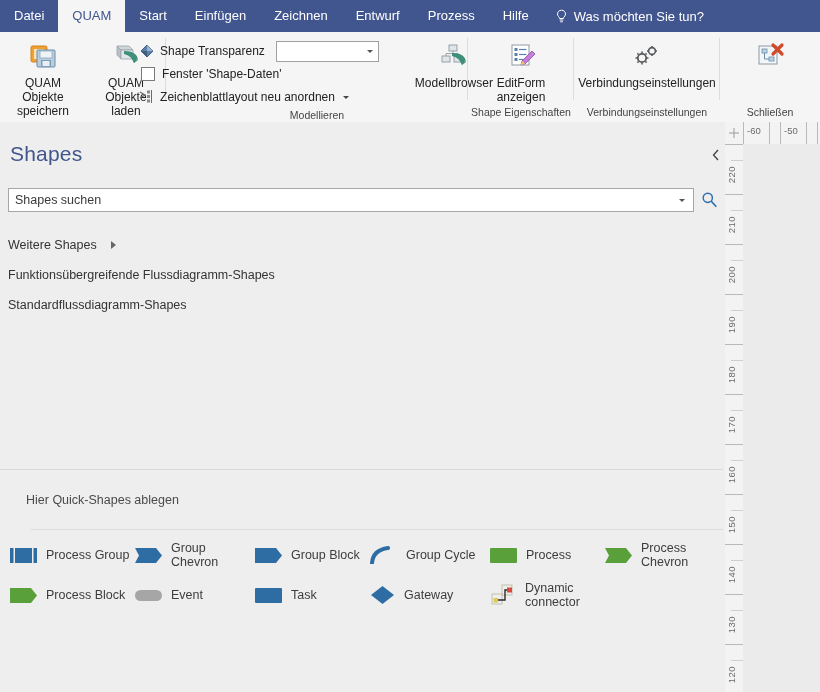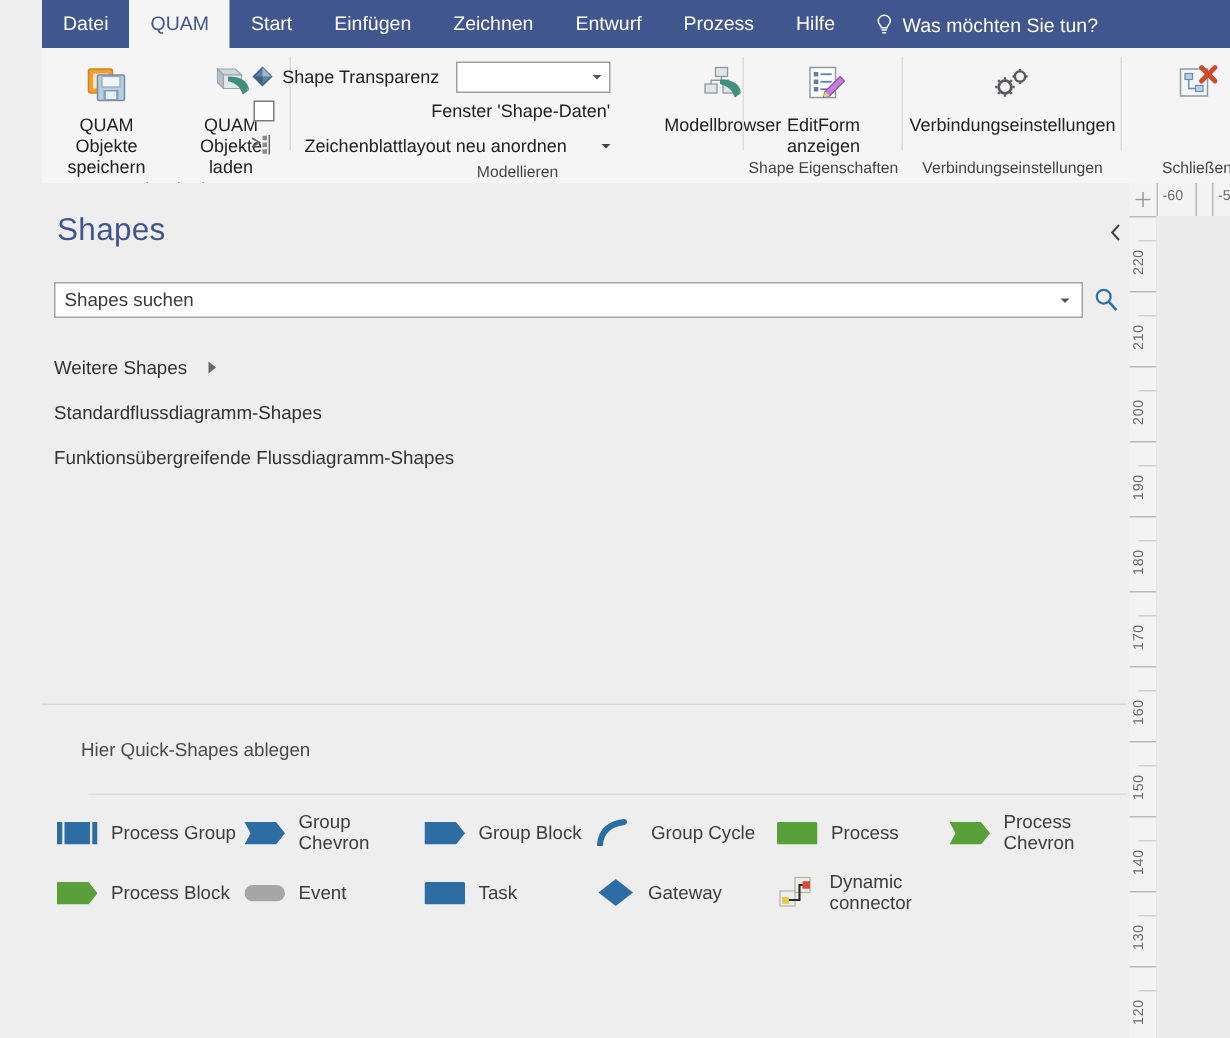--- a/index.html
+++ b/index.html
@@ -2,21 +2,21 @@
 <html><head>
 <meta charset="utf-8">
 <style>
   html,body{margin:0;padding:0;}
   body{
     width:820px;height:692px;overflow:hidden;
     background:#eeeeee;
     font-family:"Liberation Sans", sans-serif;
     -webkit-font-smoothing:antialiased;
   }
-  .app{position:relative;width:648px;height:692px;margin-left:28px;}
+  .app{position:relative;width:648px;height:692px;}
 
   
   .tabbar{
     position:absolute;left:0;top:0;width:820px;height:32px;
     background:#41558e;display:flex;align-items:flex-end;
   }
   .tab{
     height:32px;line-height:32px;padding:0 14px;
     color:#ffffff;font-size:13px;white-space:nowrap;cursor:default;
   }
@@ -44,21 +44,21 @@
   .bigbtn{
     display:flex;flex-direction:column;align-items:center;
     padding:4px 8px 0 8px;cursor:default;
   }
   .bigbtn .bicon{height:34px;display:flex;align-items:center;justify-content:center;}
   .bigbtn .blabel{
     font-size:12px;color:#222;text-align:center;line-height:14px;
     margin-top:2px;white-space:pre-line;
   }
   .ctrlcol{display:flex;flex-direction:column;padding:5px 6px 0 6px;gap:3px;}
-  .ctrlrow{display:flex;align-items:center;gap:5px;height:20px;font-size:12px;color:#222;justify-content:space-between;}
+  .ctrlrow{display:flex;align-items:center;gap:5px;height:20px;font-size:12px;color:#222;}
   .ctrlrow .ilabel{white-space:nowrap;}
   .mini{width:16px;height:16px;display:inline-block;flex:none;}
   .chkbox{
     width:12px;height:12px;border:1px solid #7a7a7a;background:#fff;
     display:inline-block;flex:none;margin:0 2px;
   }
   .combo{
     width:96px;height:19px;border:1px solid #a0a0a0;background:#fff;
     display:flex;align-items:center;justify-content:flex-end;
     padding-right:5px;margin-left:6px;
@@ -378,24 +378,24 @@
           <line x1="10.3" y1="10.3" x2="15.3" y2="15.8" stroke="#2f6fb0" stroke-width="1.7"></line>
         </svg>
       </div>
 
       <div class="stencil-list">
         <div class="stencil">
           <span>Weitere Shapes</span>
           <span class="arrow"></span>
         </div>
         <div class="stencil" style="margin-top:4px;">
+          <span>Funktionsübergreifende Flussdiagramm-Shapes</span>
+        </div>
+        <div class="stencil" style="margin-top:4px;">
           <span>Standardflussdiagramm-Shapes</span>
-        </div>
-        <div class="stencil" style="margin-top:4px;">
-          <span>Funktionsübergreifende Flussdiagramm-Shapes</span>
         </div>
       </div>
 
       <div class="divider-full"></div>
       <div class="quick-label">Hier Quick-Shapes ablegen</div>
       <div class="divider-ind"></div>
 
       <div class="gallery">
 
         <div class="grow">

